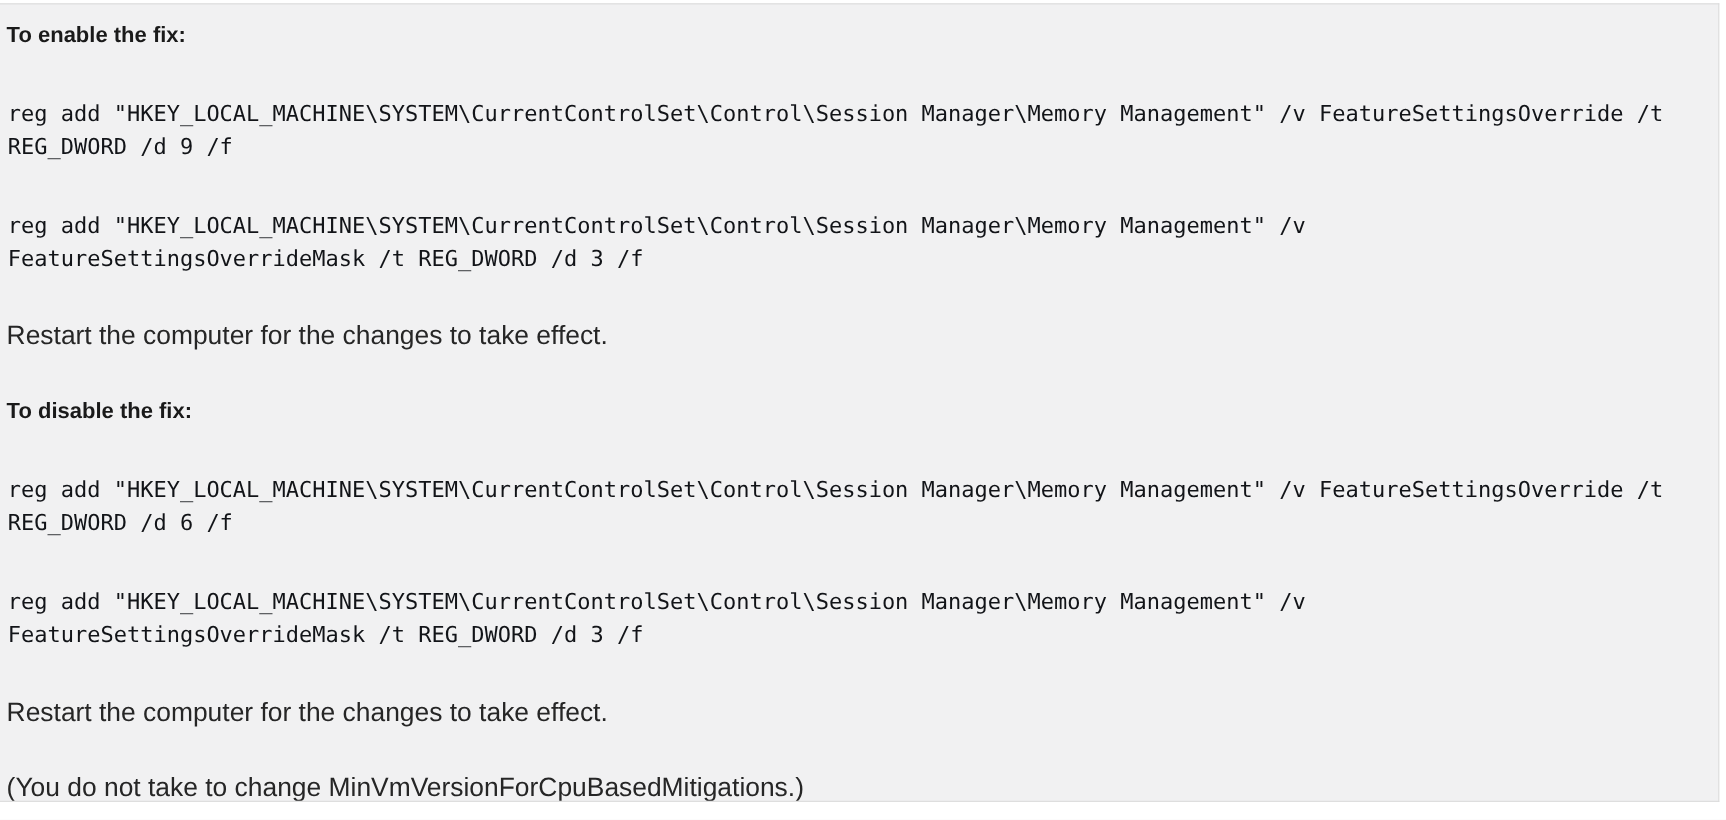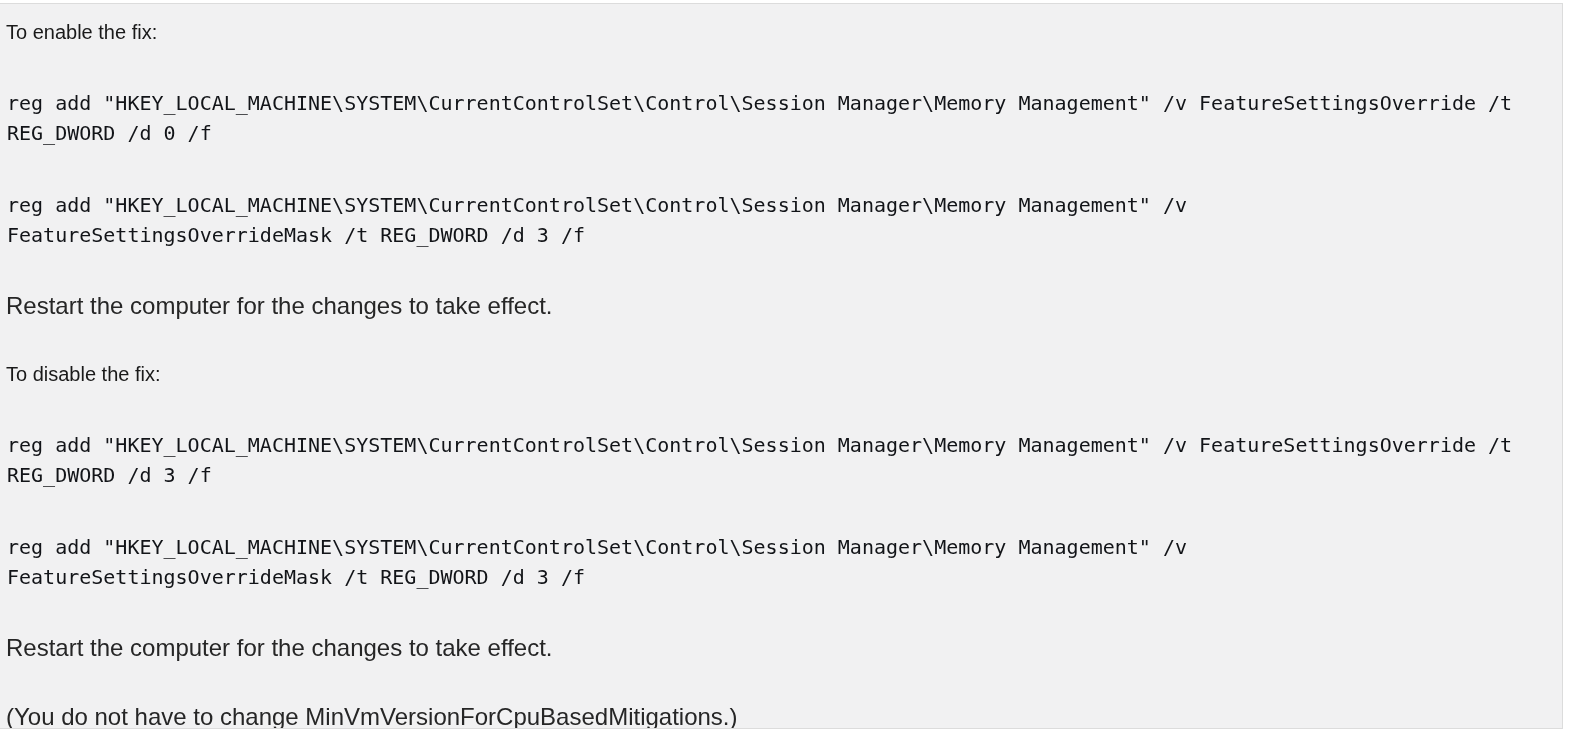--- a/index.html
+++ b/index.html
@@ -22,21 +22,21 @@
     height: 726px;
     box-sizing: border-box;
     background: #f1f1f2;
     border: 1px solid #dcdcdc;
     border-left: none;
     padding: 15px 8px 0 6px;
     overflow: hidden;
   }
   .heading {
     font-size: 20px;
-    font-weight: 400;
+    font-weight: 700;
     color: #1a1a1a;
     line-height: 27px;
     margin: 0 0 42px 0;
   }
   .code {
     font-family: "DejaVu Sans Mono", "Liberation Mono", monospace;
     font-size: 20px;
     color: #121418;
     line-height: 30px;
     margin: 0 0 42px 1px;
@@ -49,29 +49,29 @@
     margin: 0 0 42px 0;
   }
 </style>
 </head>
 <body>
 
 <div class="panel">
 
   <div class="heading">To enable the fix:</div>
 
-  <div class="code"><div>reg add "HKEY_LOCAL_MACHINE\SYSTEM\CurrentControlSet\Control\Session Manager\Memory Management" /v FeatureSettingsOverride /t</div><div>REG_DWORD /d 0 /f</div></div>
+  <div class="code"><div>reg add "HKEY_LOCAL_MACHINE\SYSTEM\CurrentControlSet\Control\Session Manager\Memory Management" /v FeatureSettingsOverride /t</div><div>REG_DWORD /d 9 /f</div></div>
 
   <div class="code"><div>reg add "HKEY_LOCAL_MACHINE\SYSTEM\CurrentControlSet\Control\Session Manager\Memory Management" /v</div><div>FeatureSettingsOverrideMask /t REG_DWORD /d 3 /f</div></div>
 
   <div class="para">Restart the computer for the changes to take effect.</div>
 
   <div class="heading">To disable the fix:</div>
 
-  <div class="code"><div>reg add "HKEY_LOCAL_MACHINE\SYSTEM\CurrentControlSet\Control\Session Manager\Memory Management" /v FeatureSettingsOverride /t</div><div>REG_DWORD /d 3 /f</div></div>
+  <div class="code"><div>reg add "HKEY_LOCAL_MACHINE\SYSTEM\CurrentControlSet\Control\Session Manager\Memory Management" /v FeatureSettingsOverride /t</div><div>REG_DWORD /d 6 /f</div></div>
 
   <div class="code"><div>reg add "HKEY_LOCAL_MACHINE\SYSTEM\CurrentControlSet\Control\Session Manager\Memory Management" /v</div><div>FeatureSettingsOverrideMask /t REG_DWORD /d 3 /f</div></div>
 
   <div class="para">Restart the computer for the changes to take effect.</div>
 
-  <div class="para">(You do not have to change MinVmVersionForCpuBasedMitigations.)</div>
+  <div class="para">(You do not take to change MinVmVersionForCpuBasedMitigations.)</div>
 
 </div>
 
 </body></html>

